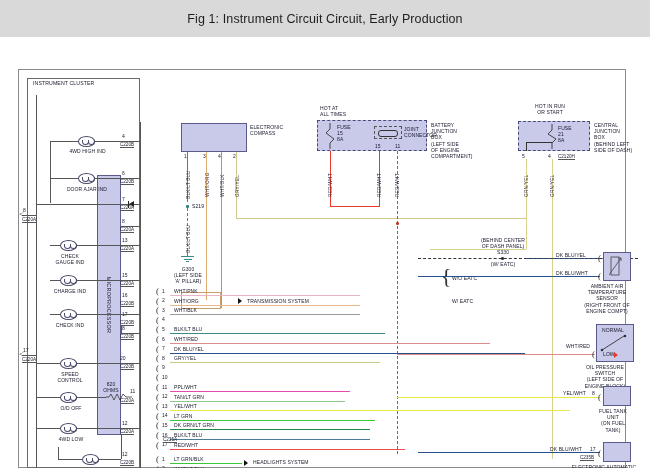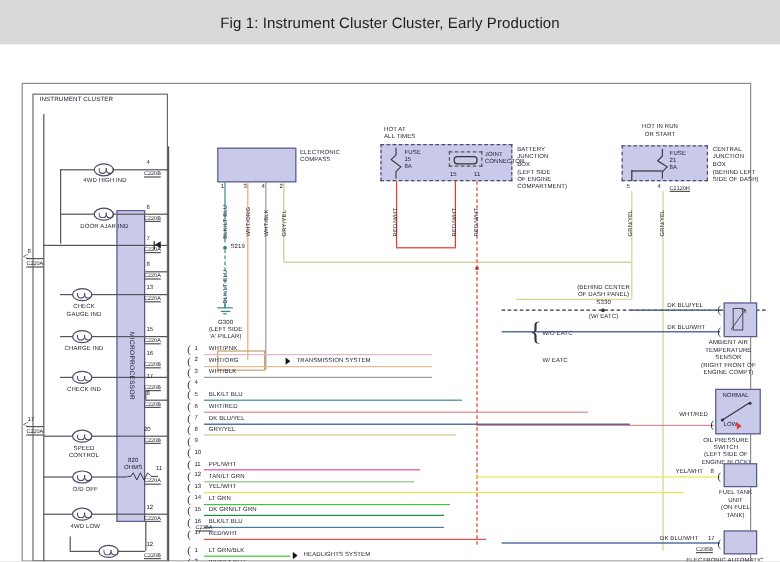--- a/index.html
+++ b/index.html
@@ -101,21 +101,21 @@
   .res { position:absolute; }
   
   .brace { position:absolute; font-size:22px; color:#333; line-height:0.9; font-family:"Liberation Serif", serif; }
   
   .cbr { position:absolute; font-size:9px; color:#333; font-family:"Liberation Serif", serif; }
   .swbox { position:absolute; background:#c9c9ea; border:1px solid #5a5a8c; }
 </style>
 </head>
 <body>
 
-<div id="fig-title">Fig 1: Instrument Cluster Cluster, Early Production</div>
+<div id="fig-title">Fig 1: Instrument Circuit Circuit, Early Production</div>
 
 <div id="canvas">
 
   <div class="frame" style="left:18px; top:32px; width:608px; height:399px; border-color:#8a8a8a;"></div>
 
   <div class="frame" style="left:27px; top:41px; width:113px; height:390px; border-color:#6a6a6a;"></div>
   <div class="lbl" style="left:33px; top:43px; font-size:5.2px;">INSTRUMENT CLUSTER</div>
 
   <div id="mpu" style="left:97px; top:138px; width:24px; height:260px;">
     <span>MICROPROCESSOR</span>

